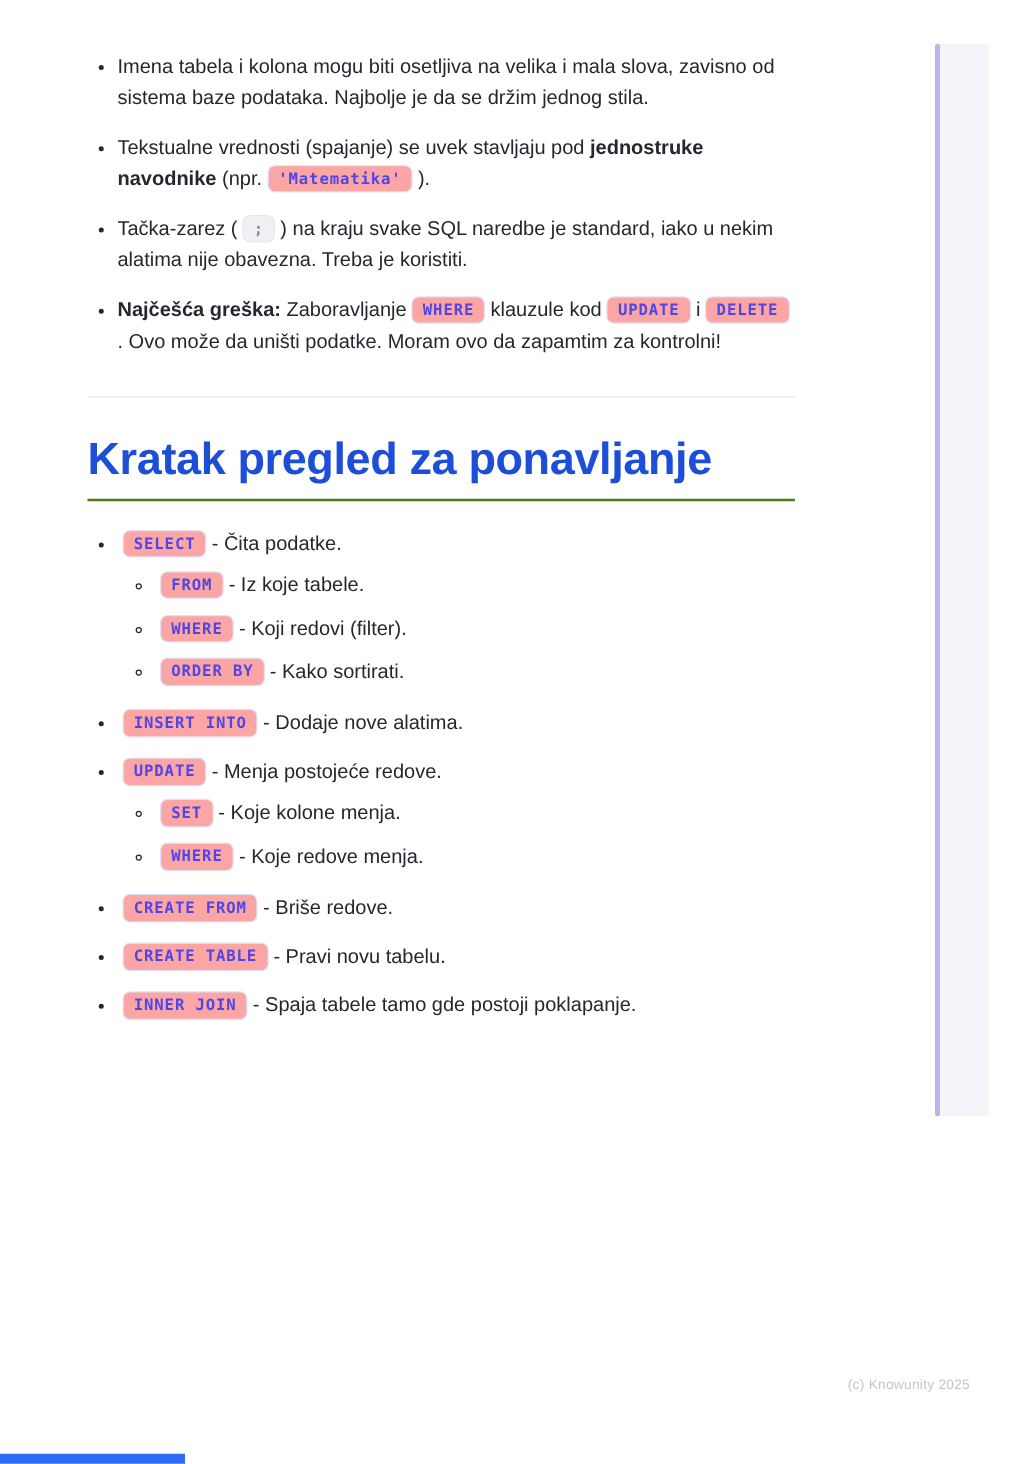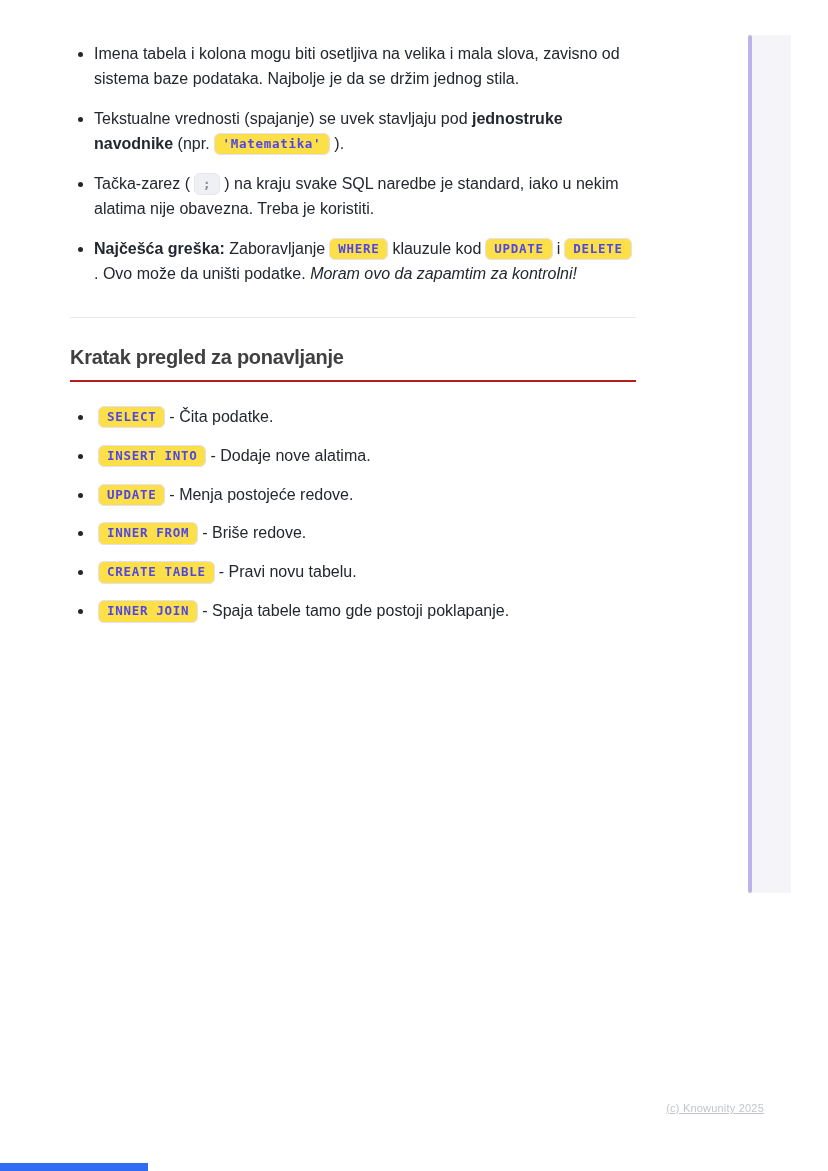--- a/index.html
+++ b/index.html
@@ -7,66 +7,73 @@
     width:828px;height:1171px;position:relative;overflow:hidden;
     background:#ffffff;
     font-family:"Liberation Sans","DejaVu Sans",sans-serif;
     color:#23272e;
   }
   .content{position:absolute;left:70px;top:0;width:566px;}
   ul{margin:0;padding:0 0 0 24px;}
   .notes{margin-top:42px;font-size:16px;line-height:1.56;}
   .notes > li{margin-bottom:15px;}
   .b{font-weight:bold;}
-  .i{font-style:italic;}
+  .i{}
   .code{
     display:inline-block;
     font-family:"DejaVu Sans Mono","Liberation Mono",monospace;
     font-size:12.5px;font-weight:bold;letter-spacing:.7px;
-    color:#4f46e5;background:#fde047;
+    color:#4f46e5;background:#fca5a5;
     border:1px solid #e2dff6;border-radius:6px;
     padding:2px 8px 3px;margin:0 4px;line-height:1.25;
     vertical-align:1px;
   }
   .code.muted{color:#878c95;background:#eef0f3;border-color:#e5e7eb;}
   hr.divider{border:none;border-top:1px solid #e7e8eb;margin:30px 0 0;}
   h2{
     margin:28px 0 0;padding-bottom:11px;
-    font-size:20px;font-weight:800;letter-spacing:-.3px;
-    color:#404040;border-bottom:2px solid #b91c1c;
+    font-size:36px;font-weight:800;letter-spacing:-.3px;
+    color:#1d4ed8;border-bottom:2px solid #4d7c0f;
   }
   .summary{margin-top:23px;font-size:16px;line-height:1.56;}
   .summary > li{margin-bottom:14px;}
   ul.sub{list-style:circle;padding-left:30px;margin:8px 0 16px;}
   ul.sub > li{margin-bottom:10px;}
   .scroll-track{position:absolute;left:752px;top:35px;width:39px;height:858px;background:#f5f5f9;}
   .scroll-thumb{position:absolute;left:748px;top:35px;width:4px;height:858px;background:#bab3ed;border-radius:2px;}
   .footer{
-    position:absolute;top:1102px;right:64px;
-    font-size:11px;color:#c2c5ca;letter-spacing:.2px;text-decoration:underline;
+    position:absolute;top:1102px;right:52px;
+    font-size:11px;color:#c2c5ca;letter-spacing:.2px;
   }
   .bottom-bar{position:absolute;left:0;bottom:0;width:148px;height:8px;background:#2f6bf3;}
 </style>
 </head>
 <body>
 
 <div class="content">
   <ul class="notes">
       <li><span class="">Imena tabela i kolona mogu biti osetljiva na velika i mala slova, zavisno od sistema baze podataka. Najbolje je da se držim jednog stila.</span></li>
       <li><span class="">Tekstualne vrednosti (spajanje) se uvek stavljaju pod </span><span class="b">jednostruke navodnike</span><span class=""> (npr.</span><code class="code">'Matematika'</code><span class="">).</span></li>
       <li><span class="">Tačka-zarez (</span><code class="code muted">;</code><span class="">) na kraju svake SQL naredbe je standard, iako u nekim alatima nije obavezna. Treba je koristiti.</span></li>
       <li><span class="b">Najčešća greška:</span><span class=""> Zaboravljanje</span><code class="code">WHERE</code><span class="">klauzule kod</span><code class="code">UPDATE</code><span class="">i</span><code class="code">DELETE</code><span class="">. Ovo može da uništi podatke. </span><span class="i">Moram ovo da zapamtim za kontrolni!</span></li>
     </ul>
   <hr class="divider">
   <h2>Kratak pregled za ponavljanje</h2>
   <ul class="summary">
-      <li><code class="code">SELECT</code><span>- Čita podatke.</span></li>
+      <li><code class="code">SELECT</code><span>- Čita podatke.</span><ul class="sub">
+          <li><code class="code">FROM</code><span>- Iz koje tabele.</span></li>
+          <li><code class="code">WHERE</code><span>- Koji redovi (filter).</span></li>
+          <li><code class="code">ORDER BY</code><span>- Kako sortirati.</span></li>
+        </ul></li>
       <li><code class="code">INSERT INTO</code><span>- Dodaje nove alatima.</span></li>
-      <li><code class="code">UPDATE</code><span>- Menja postojeće redove.</span></li>
-      <li><code class="code">INNER FROM</code><span>- Briše redove.</span></li>
+      <li><code class="code">UPDATE</code><span>- Menja postojeće redove.</span><ul class="sub">
+          <li><code class="code">SET</code><span>- Koje kolone menja.</span></li>
+          <li><code class="code">WHERE</code><span>- Koje redove menja.</span></li>
+        </ul></li>
+      <li><code class="code">CREATE FROM</code><span>- Briše redove.</span></li>
       <li><code class="code">CREATE TABLE</code><span>- Pravi novu tabelu.</span></li>
       <li><code class="code">INNER JOIN</code><span>- Spaja tabele tamo gde postoji poklapanje.</span></li>
     </ul>
 </div>
 
 <div class="scroll-track"></div>
 <div class="scroll-thumb"></div>
 
 <div class="footer">(c) Knowunity 2025</div>
 <div class="bottom-bar"></div>

